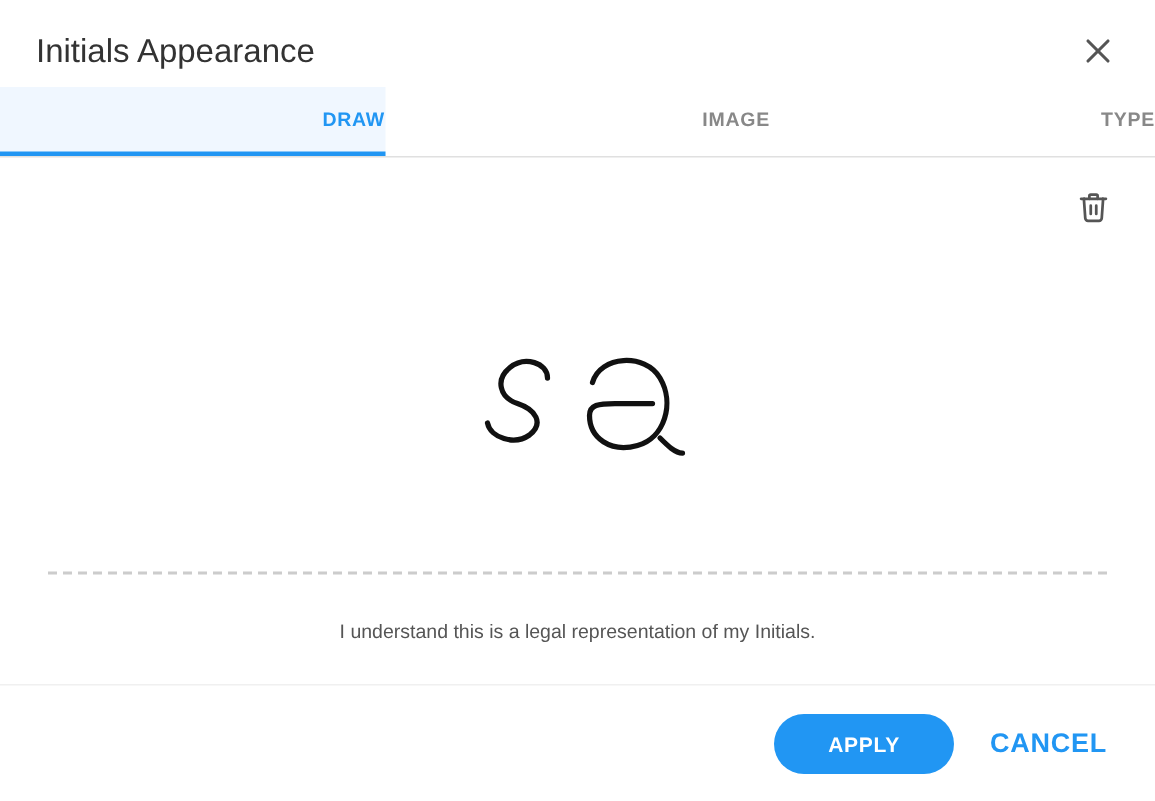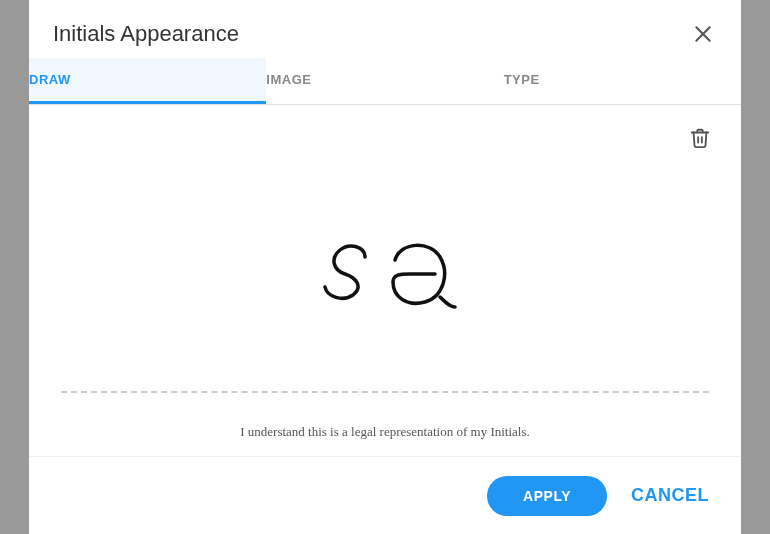--- a/index.html
+++ b/index.html
@@ -12,21 +12,21 @@
       width: 770px;
       height: 534px;
       background: rgba(0,0,0,0.4);
       display: flex;
       align-items: center;
       justify-content: center;
       font-family: -apple-system, BlinkMacSystemFont, 'Segoe UI', Arial, sans-serif;
     }
 
     .modal {
-      width: 712px;
+      width: 770px;
       height: 534px;
       background: #ffffff;
       position: relative;
       display: flex;
       flex-direction: column;
     }
 
     .modal-header {
       padding: 20px 24px 10px 24px;
       display: flex;
@@ -58,21 +58,21 @@
     }
 
     .tabs-container {
       display: flex;
       border-bottom: 1px solid #e0e0e0;
       margin: 0;
     }
 
     .tab {
       flex: 1;
-      text-align: left;
+      text-align: right;
       padding: 14px 0;
       font-size: 13px;
       font-weight: 600;
       letter-spacing: 0.5px;
       cursor: pointer;
       color: #888888;
       border-bottom: 3px solid transparent;
       background: none;
       border-top: none;
       border-left: none;
@@ -142,30 +142,30 @@
     }
 
     .legal-text-row {
       padding: 16px 0;
       text-align: center;
     }
 
     .legal-text {
       font-size: 13px;
       color: #555555;
-      font-family: Liberation Serif, serif;
     }
 
     .footer {
       padding: 16px 24px;
       display: flex;
       align-items: center;
       justify-content: flex-end;
       gap: 16px;
       border-top: 1px solid #f0f0f0;
+      margin-top: 10px;
     }
 
     .apply-btn {
       background: #2196F3;
       color: #ffffff;
       border: none;
       border-radius: 24px;
       padding: 12px 36px;
       font-size: 14px;
       font-weight: 700;

